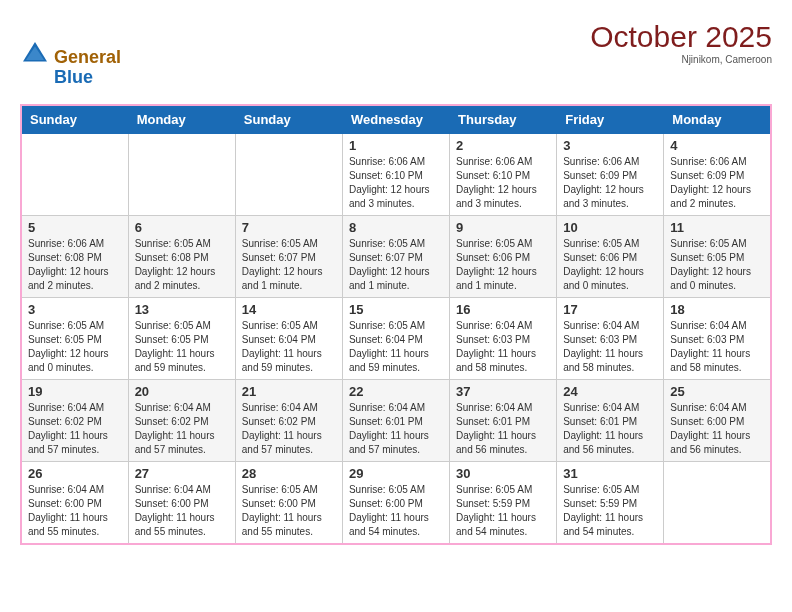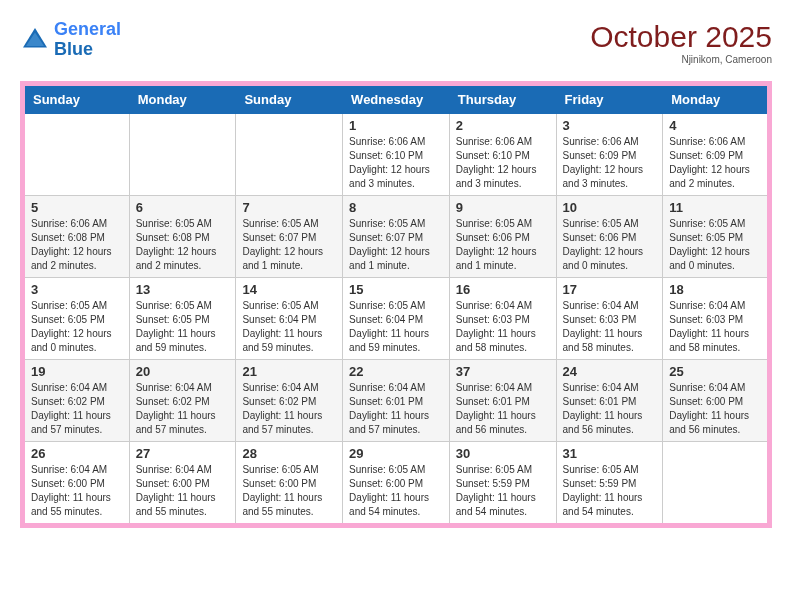--- a/index.html
+++ b/index.html
@@ -22,21 +22,22 @@
       gap: 4px;
     }
     .logo-text {
       display: flex;
       flex-direction: column;
       line-height: 1.1;
     }
     .logo-general {
       font-size: 18px;
       font-weight: bold;
-      color: #3b82f6;
+      color: #a16207;
+      margin-top: 28px;
     }
     .logo-blue {
       font-size: 18px;
       font-weight: bold;
       color: #1a6bb5;
     }
     .logo-icon {
       width: 30px;
       height: 30px;
     }
@@ -49,21 +50,21 @@
       color: #7f1d1d;
       text-align: right;
     }
     .location {
       font-size: 10px;
       color: #555;
     }
     .calendar {
       width: 100%;
       border-collapse: collapse;
-      border: 5px solid #f9a8d4;
+      border: 2px solid #f9a8d4;
     }
     .calendar th {
       background: #1a6bb5;
       color: #fff;
       text-align: left;
       padding: 6px 8px;
       font-size: 13px;
       font-weight: bold;
       border: 1px solid #1a6bb5;
     }

